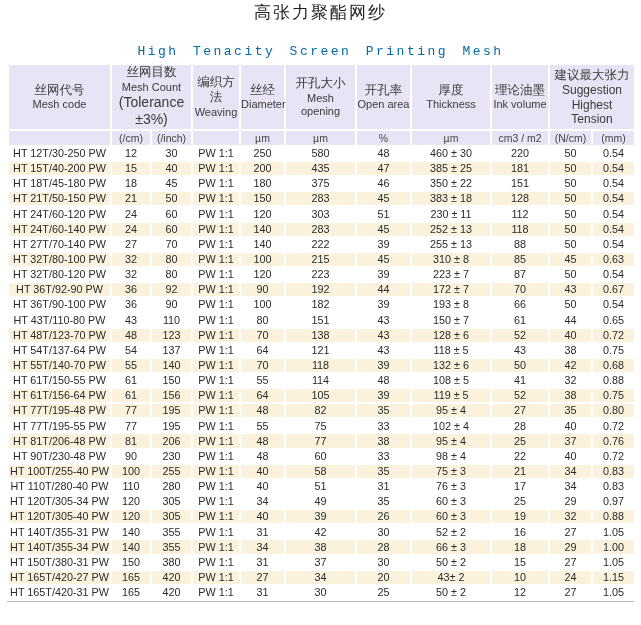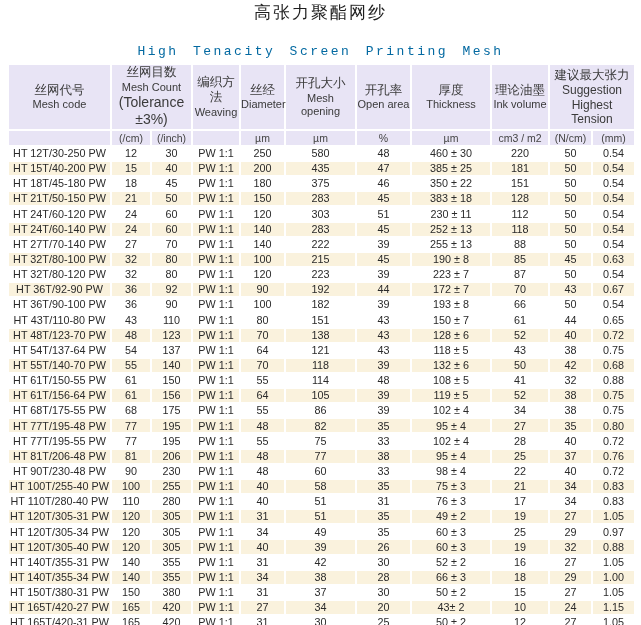--- a/index.html
+++ b/index.html
@@ -216,21 +216,21 @@
         <td>0.54</td>
       </tr>
       <tr class="cream">
         <td>HT 32T/80-100 PW</td>
         <td>32</td>
         <td>80</td>
         <td>PW 1:1</td>
         <td>100</td>
         <td>215</td>
         <td>45</td>
-        <td>190 ± 8</td>
+        <td>310 ± 8</td>
         <td>85</td>
         <td>45</td>
         <td>0.63</td>
       </tr>
       <tr class="white">
         <td>HT 32T/80-120 PW</td>
         <td>32</td>
         <td>80</td>
         <td>PW 1:1</td>
         <td>120</td>
@@ -338,33 +338,20 @@
         <td>156</td>
         <td>PW 1:1</td>
         <td>64</td>
         <td>105</td>
         <td>39</td>
         <td>119 ± 5</td>
         <td>52</td>
         <td>38</td>
         <td>0.75</td>
       </tr>
-      <tr class="white">
-        <td>HT 68T/175-55 PW</td>
-        <td>68</td>
-        <td>175</td>
-        <td>PW 1:1</td>
-        <td>55</td>
-        <td>86</td>
-        <td>39</td>
-        <td>102 ± 4</td>
-        <td>34</td>
-        <td>38</td>
-        <td>0.75</td>
-      </tr>
       <tr class="cream">
         <td>HT 77T/195-48 PW</td>
         <td>77</td>
         <td>195</td>
         <td>PW 1:1</td>
         <td>48</td>
         <td>82</td>
         <td>35</td>
         <td>95 ± 4</td>
         <td>27</td>
@@ -429,33 +416,20 @@
         <td>280</td>
         <td>PW 1:1</td>
         <td>40</td>
         <td>51</td>
         <td>31</td>
         <td>76 ± 3</td>
         <td>17</td>
         <td>34</td>
         <td>0.83</td>
       </tr>
-      <tr class="cream">
-        <td>HT 120T/305-31 PW</td>
-        <td>120</td>
-        <td>305</td>
-        <td>PW 1:1</td>
-        <td>31</td>
-        <td>51</td>
-        <td>35</td>
-        <td>49 ± 2</td>
-        <td>19</td>
-        <td>27</td>
-        <td>1.05</td>
-      </tr>
       <tr class="white">
         <td>HT 120T/305-34 PW</td>
         <td>120</td>
         <td>305</td>
         <td>PW 1:1</td>
         <td>34</td>
         <td>49</td>
         <td>35</td>
         <td>60 ± 3</td>
         <td>25</td>

